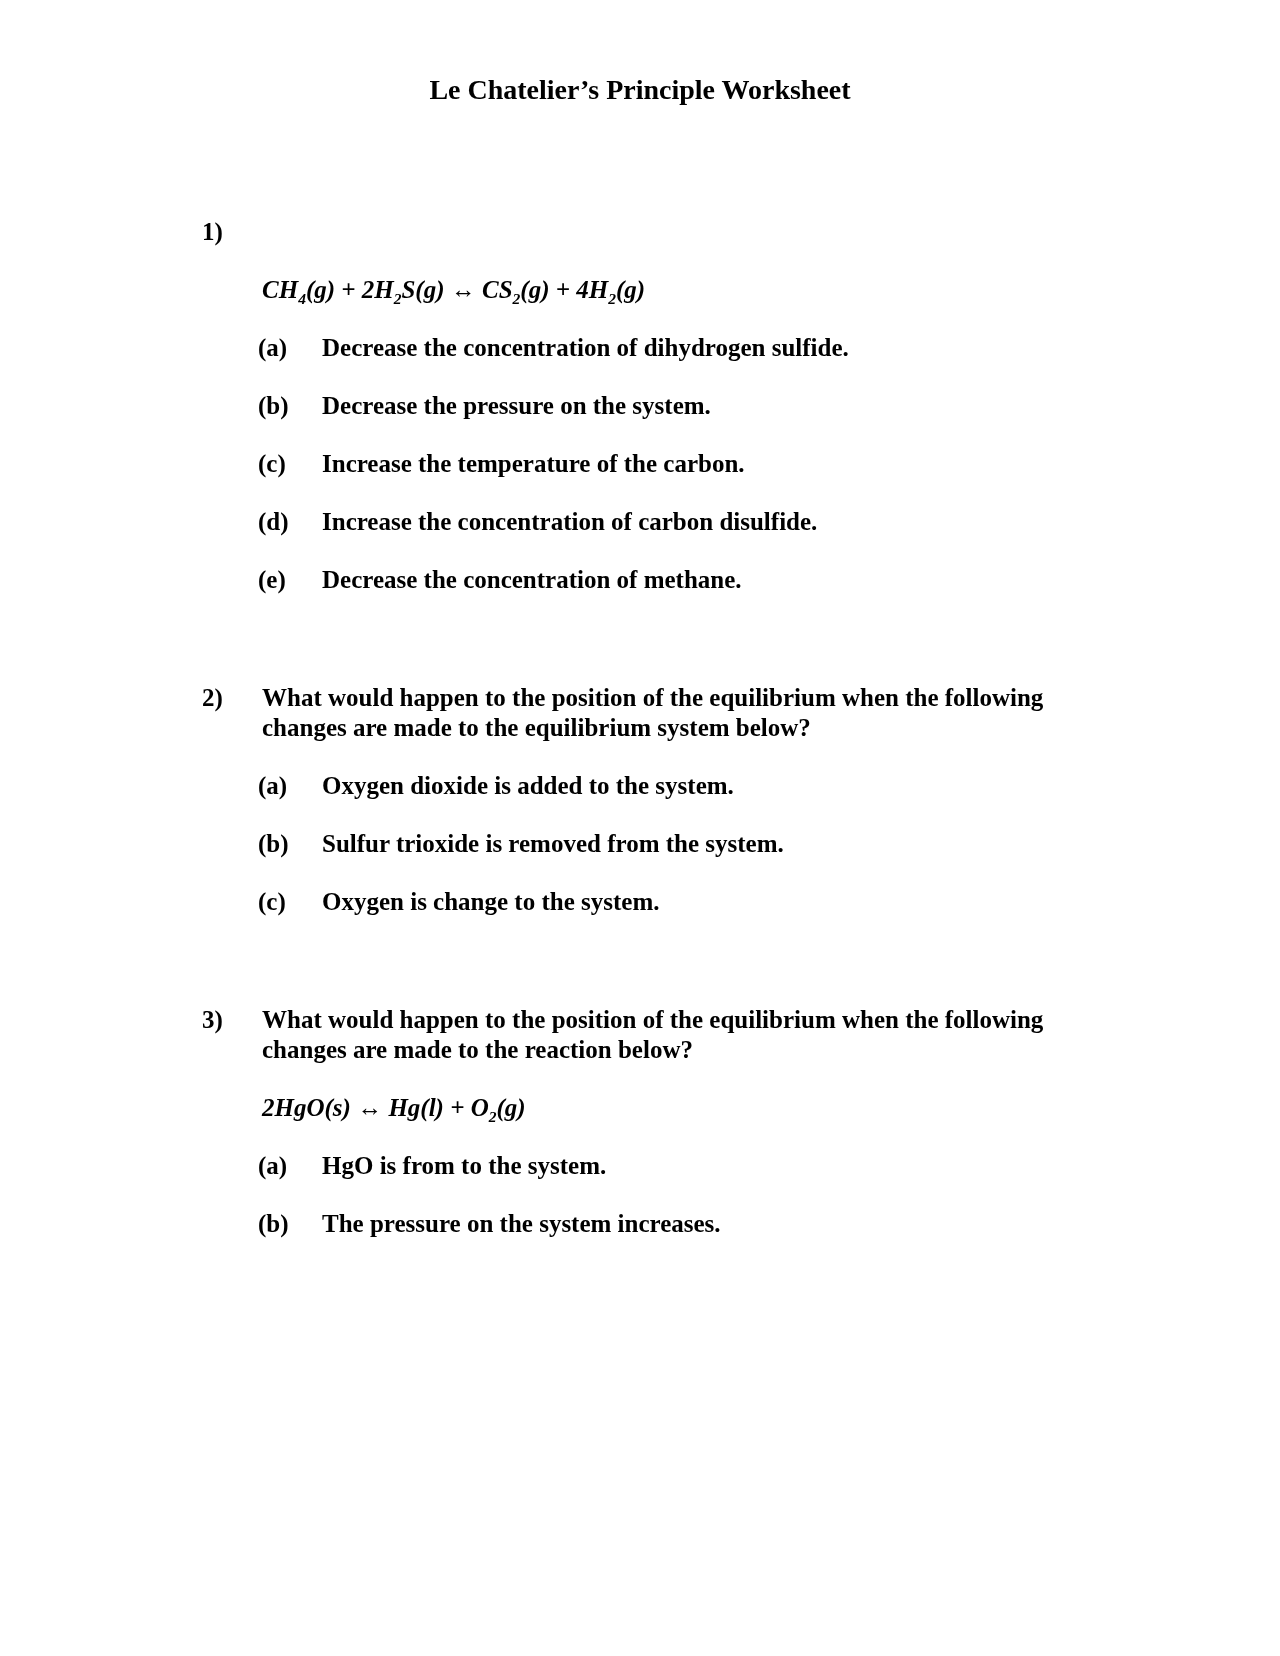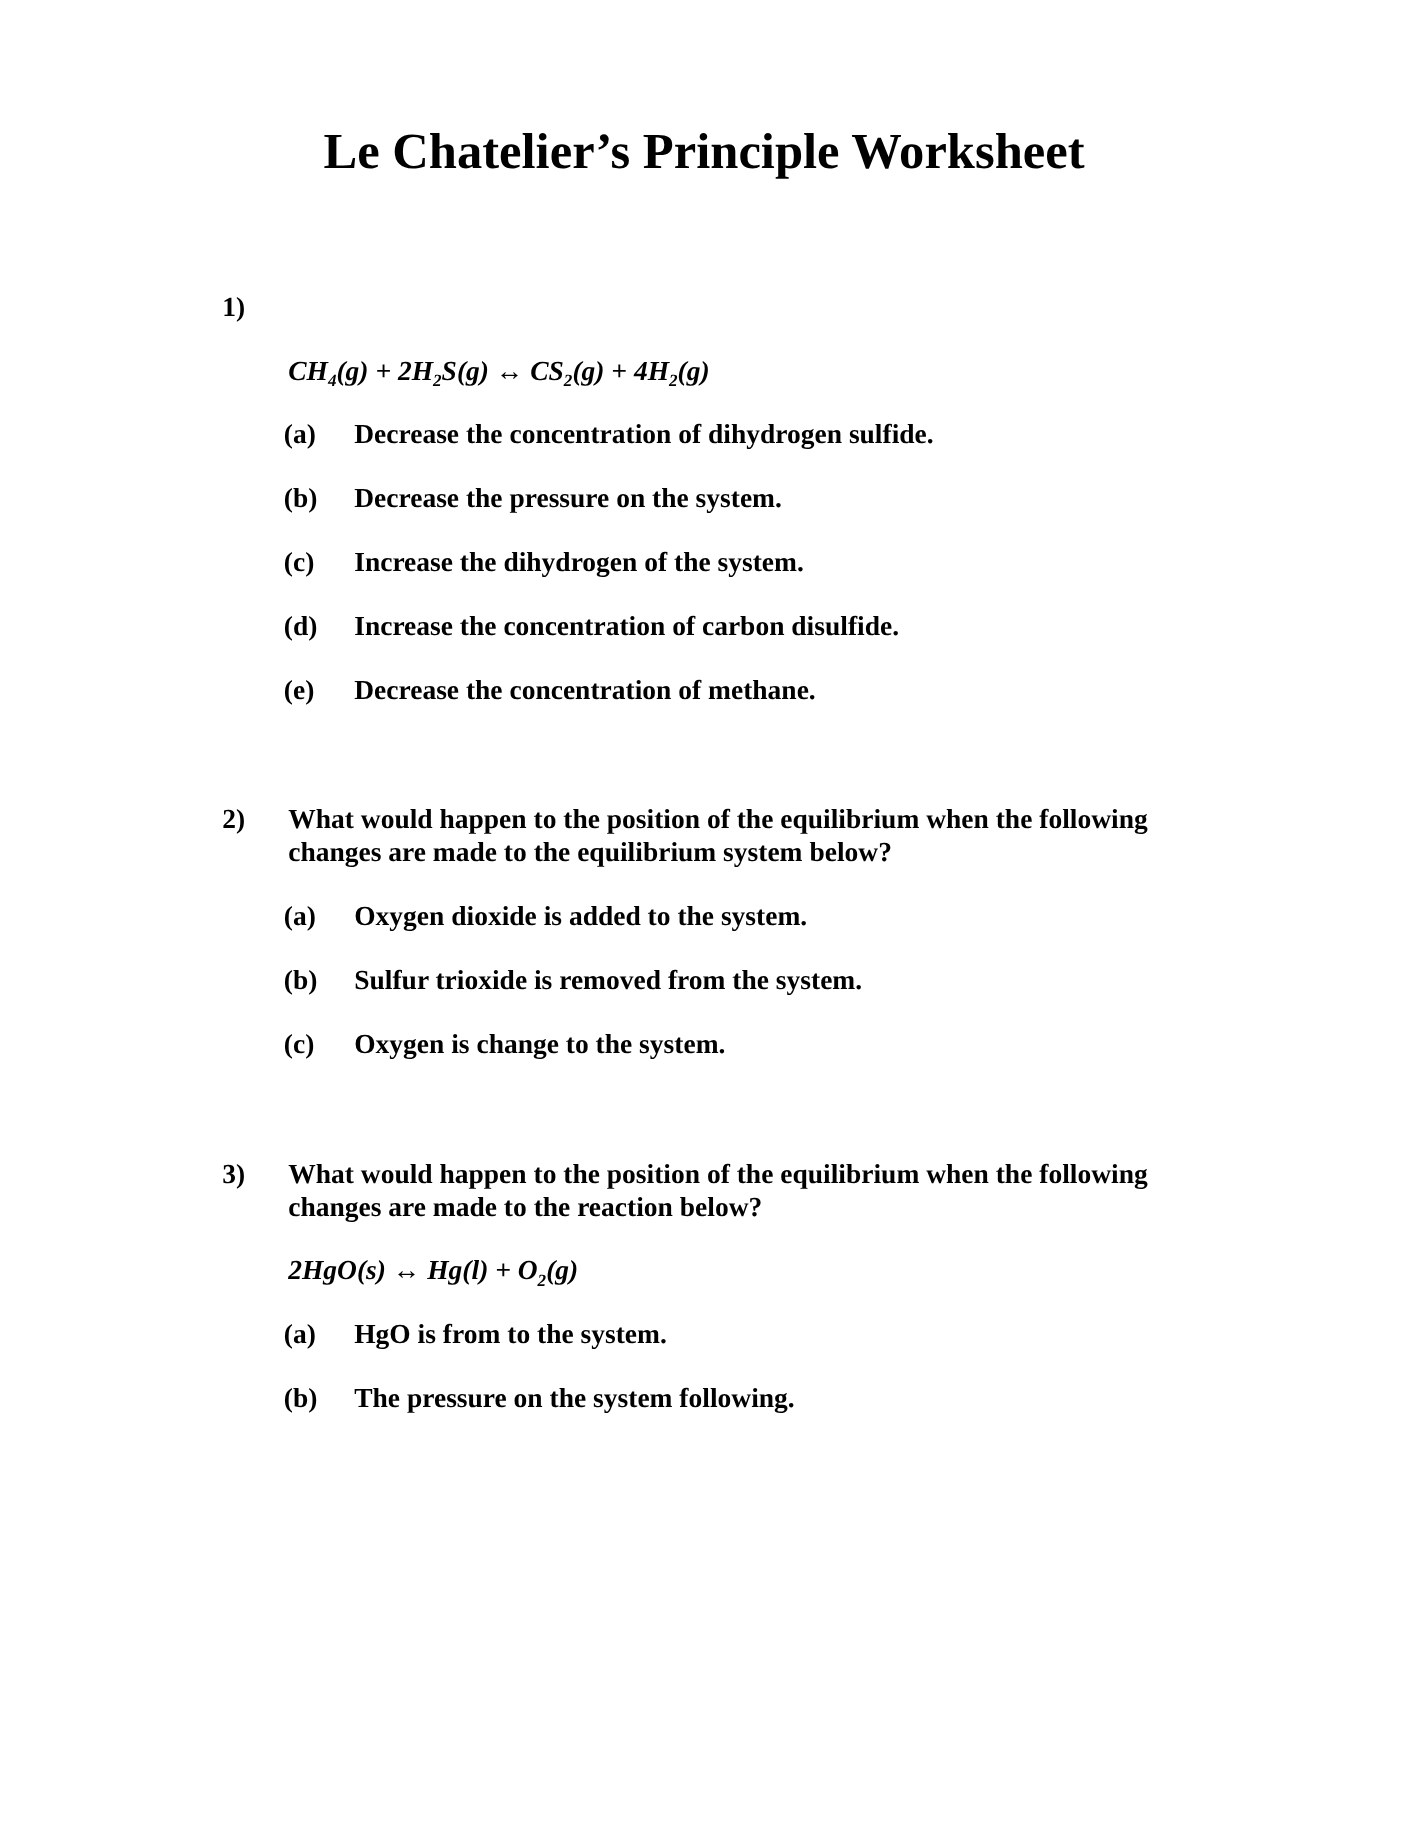--- a/index.html
+++ b/index.html
@@ -15,22 +15,22 @@
     color: #000000;
     font-family: "Liberation Serif", "DejaVu Serif", serif;
     font-weight: bold;
     -webkit-font-smoothing: antialiased;
   }
   .page {
     width: 1280px;
     height: 1656px;
   }
   .title {
-    margin: 115px 0 0 0;
-    font-size: 46px;
+    margin: 67px 0 0 0;
+    font-size: 28px;
     line-height: 46px;
     font-weight: bold;
     text-align: center;
   }
   .content {
     margin: 104px 120px 0 202px;
     font-size: 25px;
     line-height: 30px;
   }
   .question + .question {
@@ -88,21 +88,21 @@
       <div class="option">
         <span class="opt-letter">(a)</span>
         <span class="opt-text">Decrease the concentration of dihydrogen sulfide.</span>
       </div>
       <div class="option">
         <span class="opt-letter">(b)</span>
         <span class="opt-text">Decrease the pressure on the system.</span>
       </div>
       <div class="option">
         <span class="opt-letter">(c)</span>
-        <span class="opt-text">Increase the dihydrogen of the system.</span>
+        <span class="opt-text">Increase the temperature of the carbon.</span>
       </div>
       <div class="option">
         <span class="opt-letter">(d)</span>
         <span class="opt-text">Increase the concentration of carbon disulfide.</span>
       </div>
       <div class="option">
         <span class="opt-letter">(e)</span>
         <span class="opt-text">Decrease the concentration of methane.</span>
       </div>
     </div>
@@ -137,18 +137,18 @@
           <div>changes are made to the reaction below?</div>
         </div>
       </div>
       <div class="equation">2HgO(s) ↔ Hg(l) + O<sub>2</sub>(g)</div>
       <div class="option">
         <span class="opt-letter">(a)</span>
         <span class="opt-text">HgO is from to the system.</span>
       </div>
       <div class="option">
         <span class="opt-letter">(b)</span>
-        <span class="opt-text">The pressure on the system following.</span>
+        <span class="opt-text">The pressure on the system increases.</span>
       </div>
     </div>
 
   </section>
 </main>
 
 </body></html>

